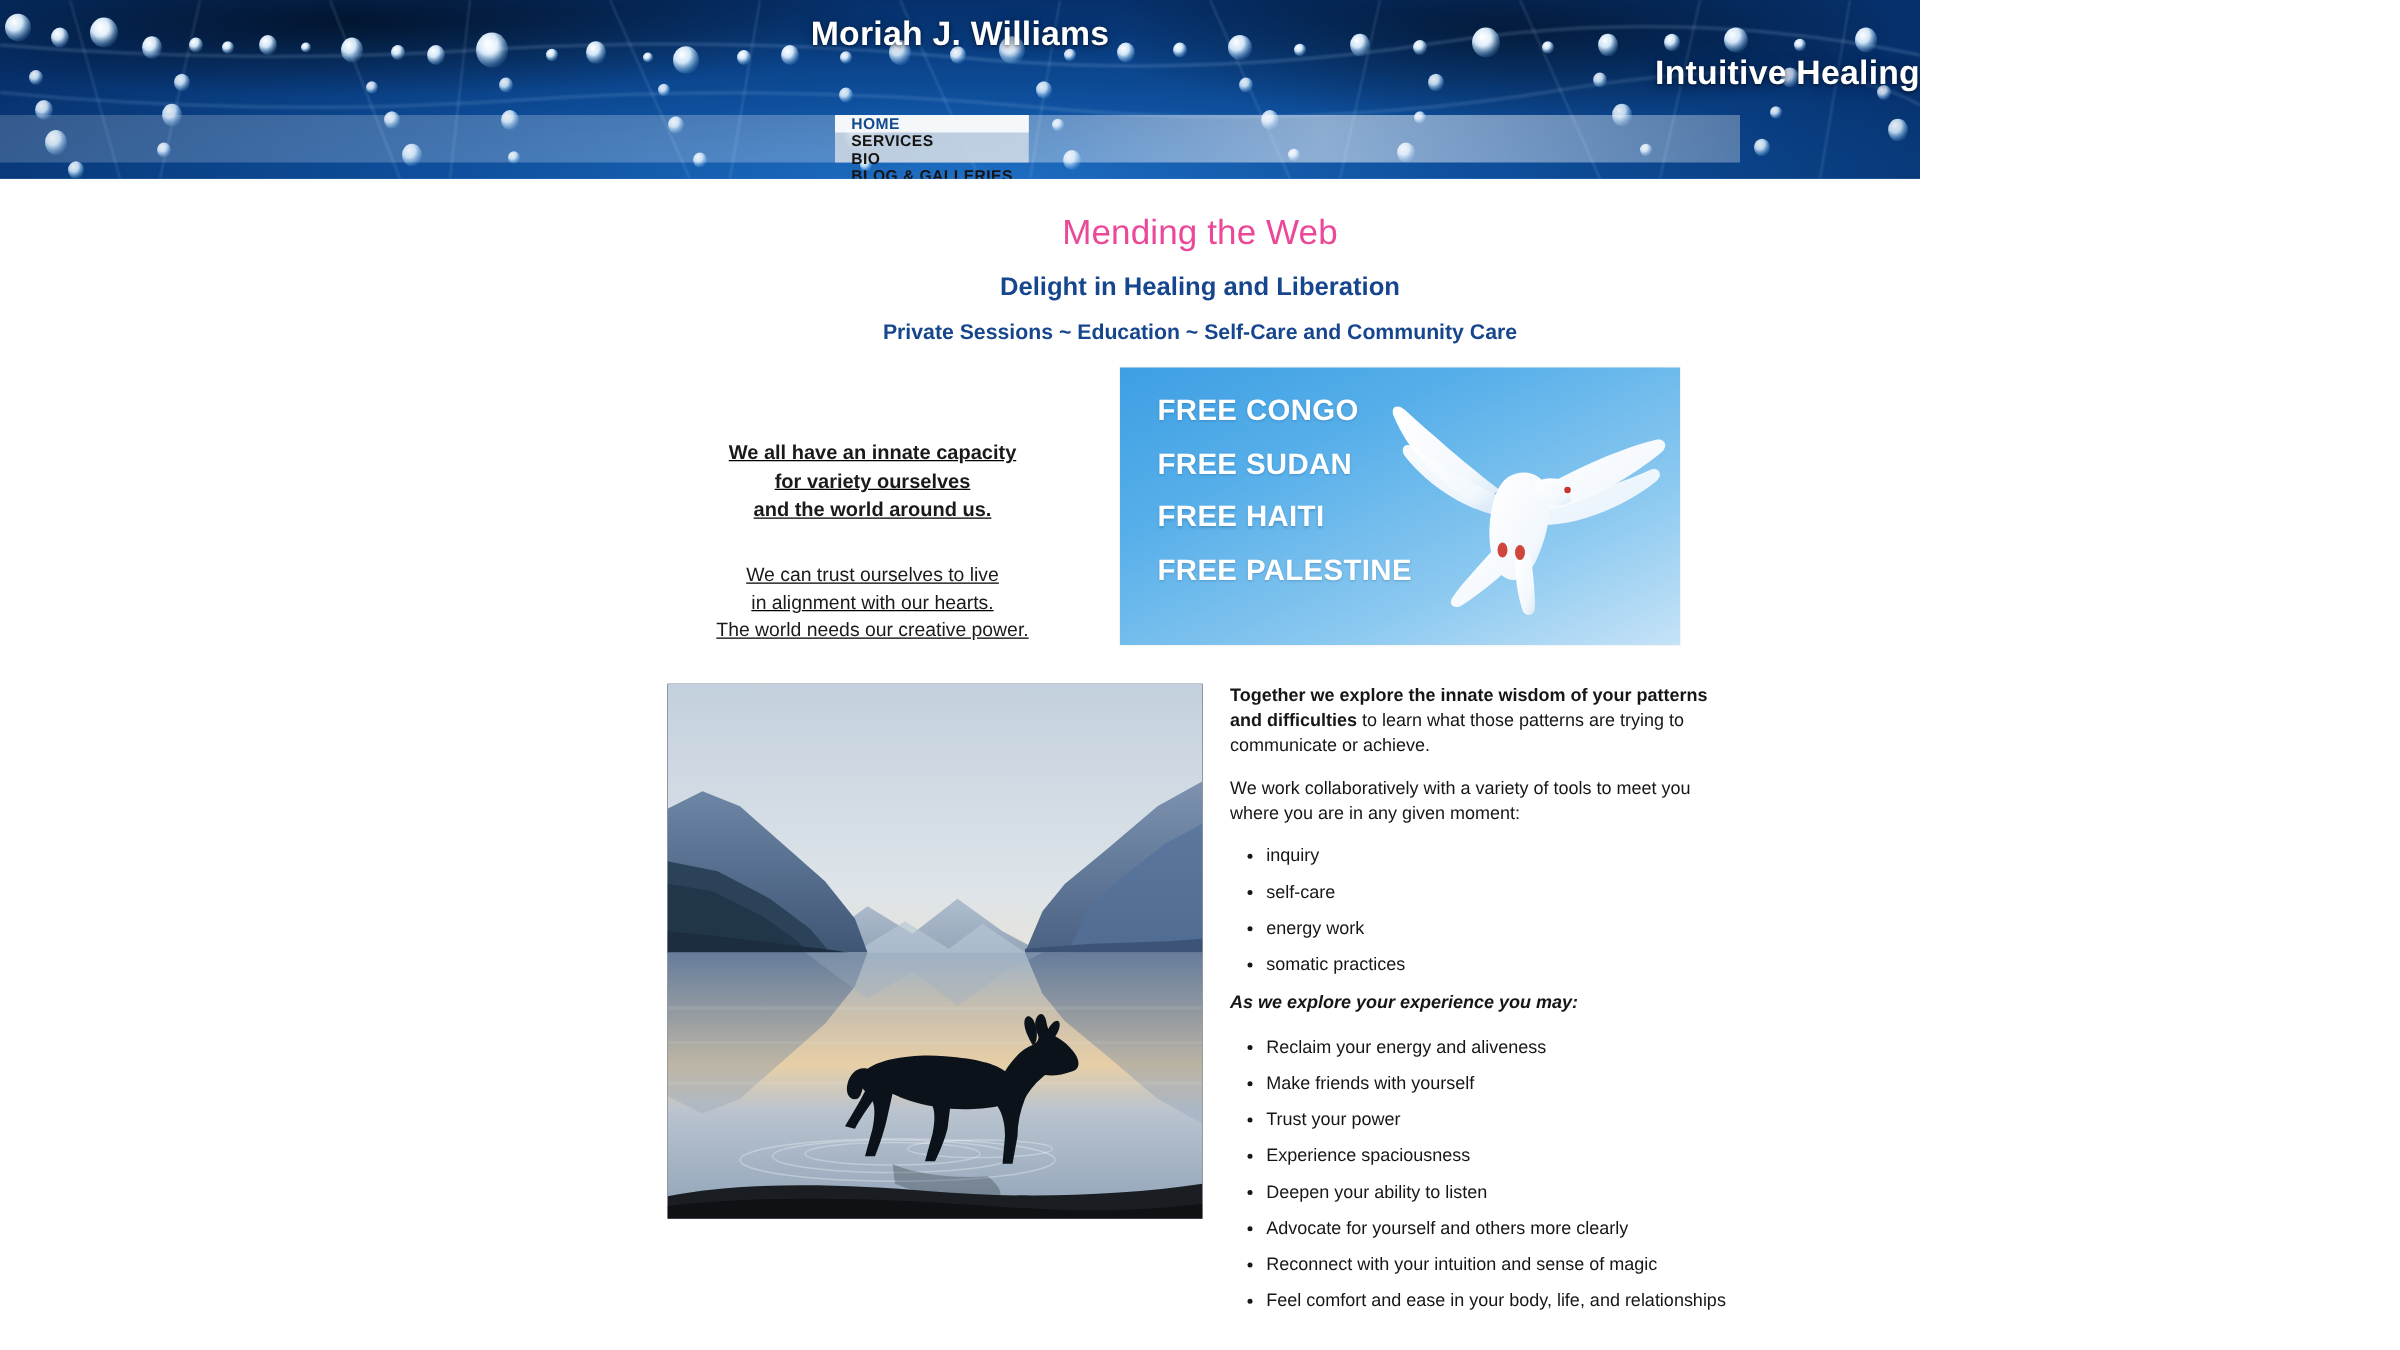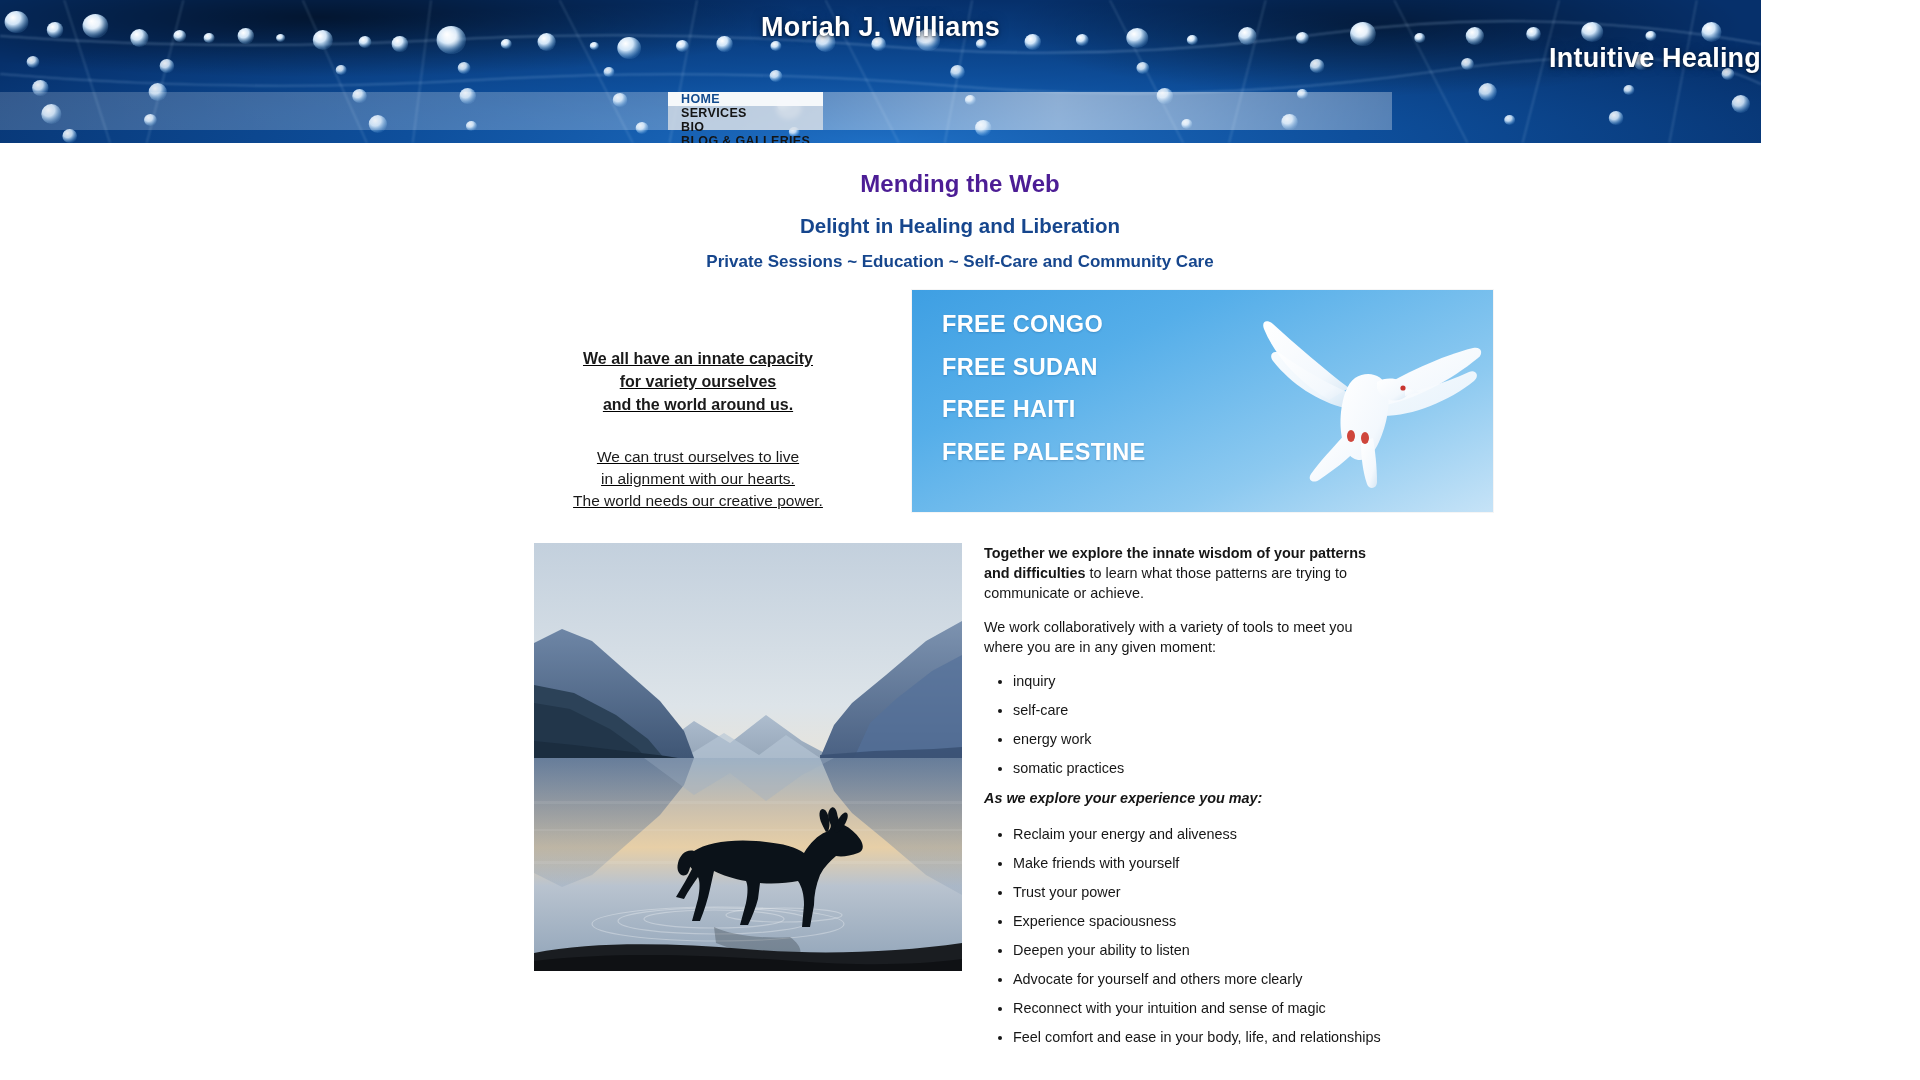--- a/index.html
+++ b/index.html
@@ -8,21 +8,21 @@
     margin: 0; padding: 0;
     width: 1920px; height: 1080px;
     overflow: hidden;
     background: #ffffff;
     font-family: "Liberation Sans", sans-serif;
   }
 
   
   .header {
     position: relative;
-    width: 1761px;
+    width: 1536px;
     height: 143px;
     overflow: hidden;
     background: #3b82f6;
     padding-left: 41px;
   }
   .web-bg {
     position: absolute;
     inset: 0;
     background:
       radial-gradient(ellipse 40% 60% at 18% 12%, rgba(0,0,0,0.55), transparent 70%),
@@ -90,23 +90,23 @@
   }
 
   
   .page {
     position: relative;
     width: 1920px;
     padding-top: 27px;
   }
   .headings { text-align: center; }
   .h1 {
-    color: #4c1d95;
-    font-size: 24px;
-    font-weight: bold;
+    color: #ec4899;
+    font-size: 28px;
+    font-weight: normal;
     margin: 0 0 16px 0;
     letter-spacing: .1px;
   }
   .h2 {
     color: #16468d;
     font-size: 20.5px;
     font-weight: bold;
     margin: 0 0 14px 0;
   }
   .h3 {
@@ -135,23 +135,23 @@
     line-height: 1.42;
     margin: 0;
   }
   .quote-plain {
     font-size: 15.5px;
     line-height: 1.43;
     margin: 29px 0 0 0;
   }
   .dove-banner {
     position: relative;
-    width: 581px;
+    width: 448px;
     height: 222px;
-    margin-left: 47px;
+    margin-left: 31px;
     overflow: hidden;
     background: linear-gradient(155deg, #3e9fe3 0%, #55aee9 30%, #8cc9f0 70%, #c6e3f7 100%);
     box-shadow: 0 0 0 1px rgba(0,0,0,0.04);
   }
   .dove-lines {
     position: absolute;
     top: 23px;
     left: 30px;
     display: flex;
     flex-direction: column;

